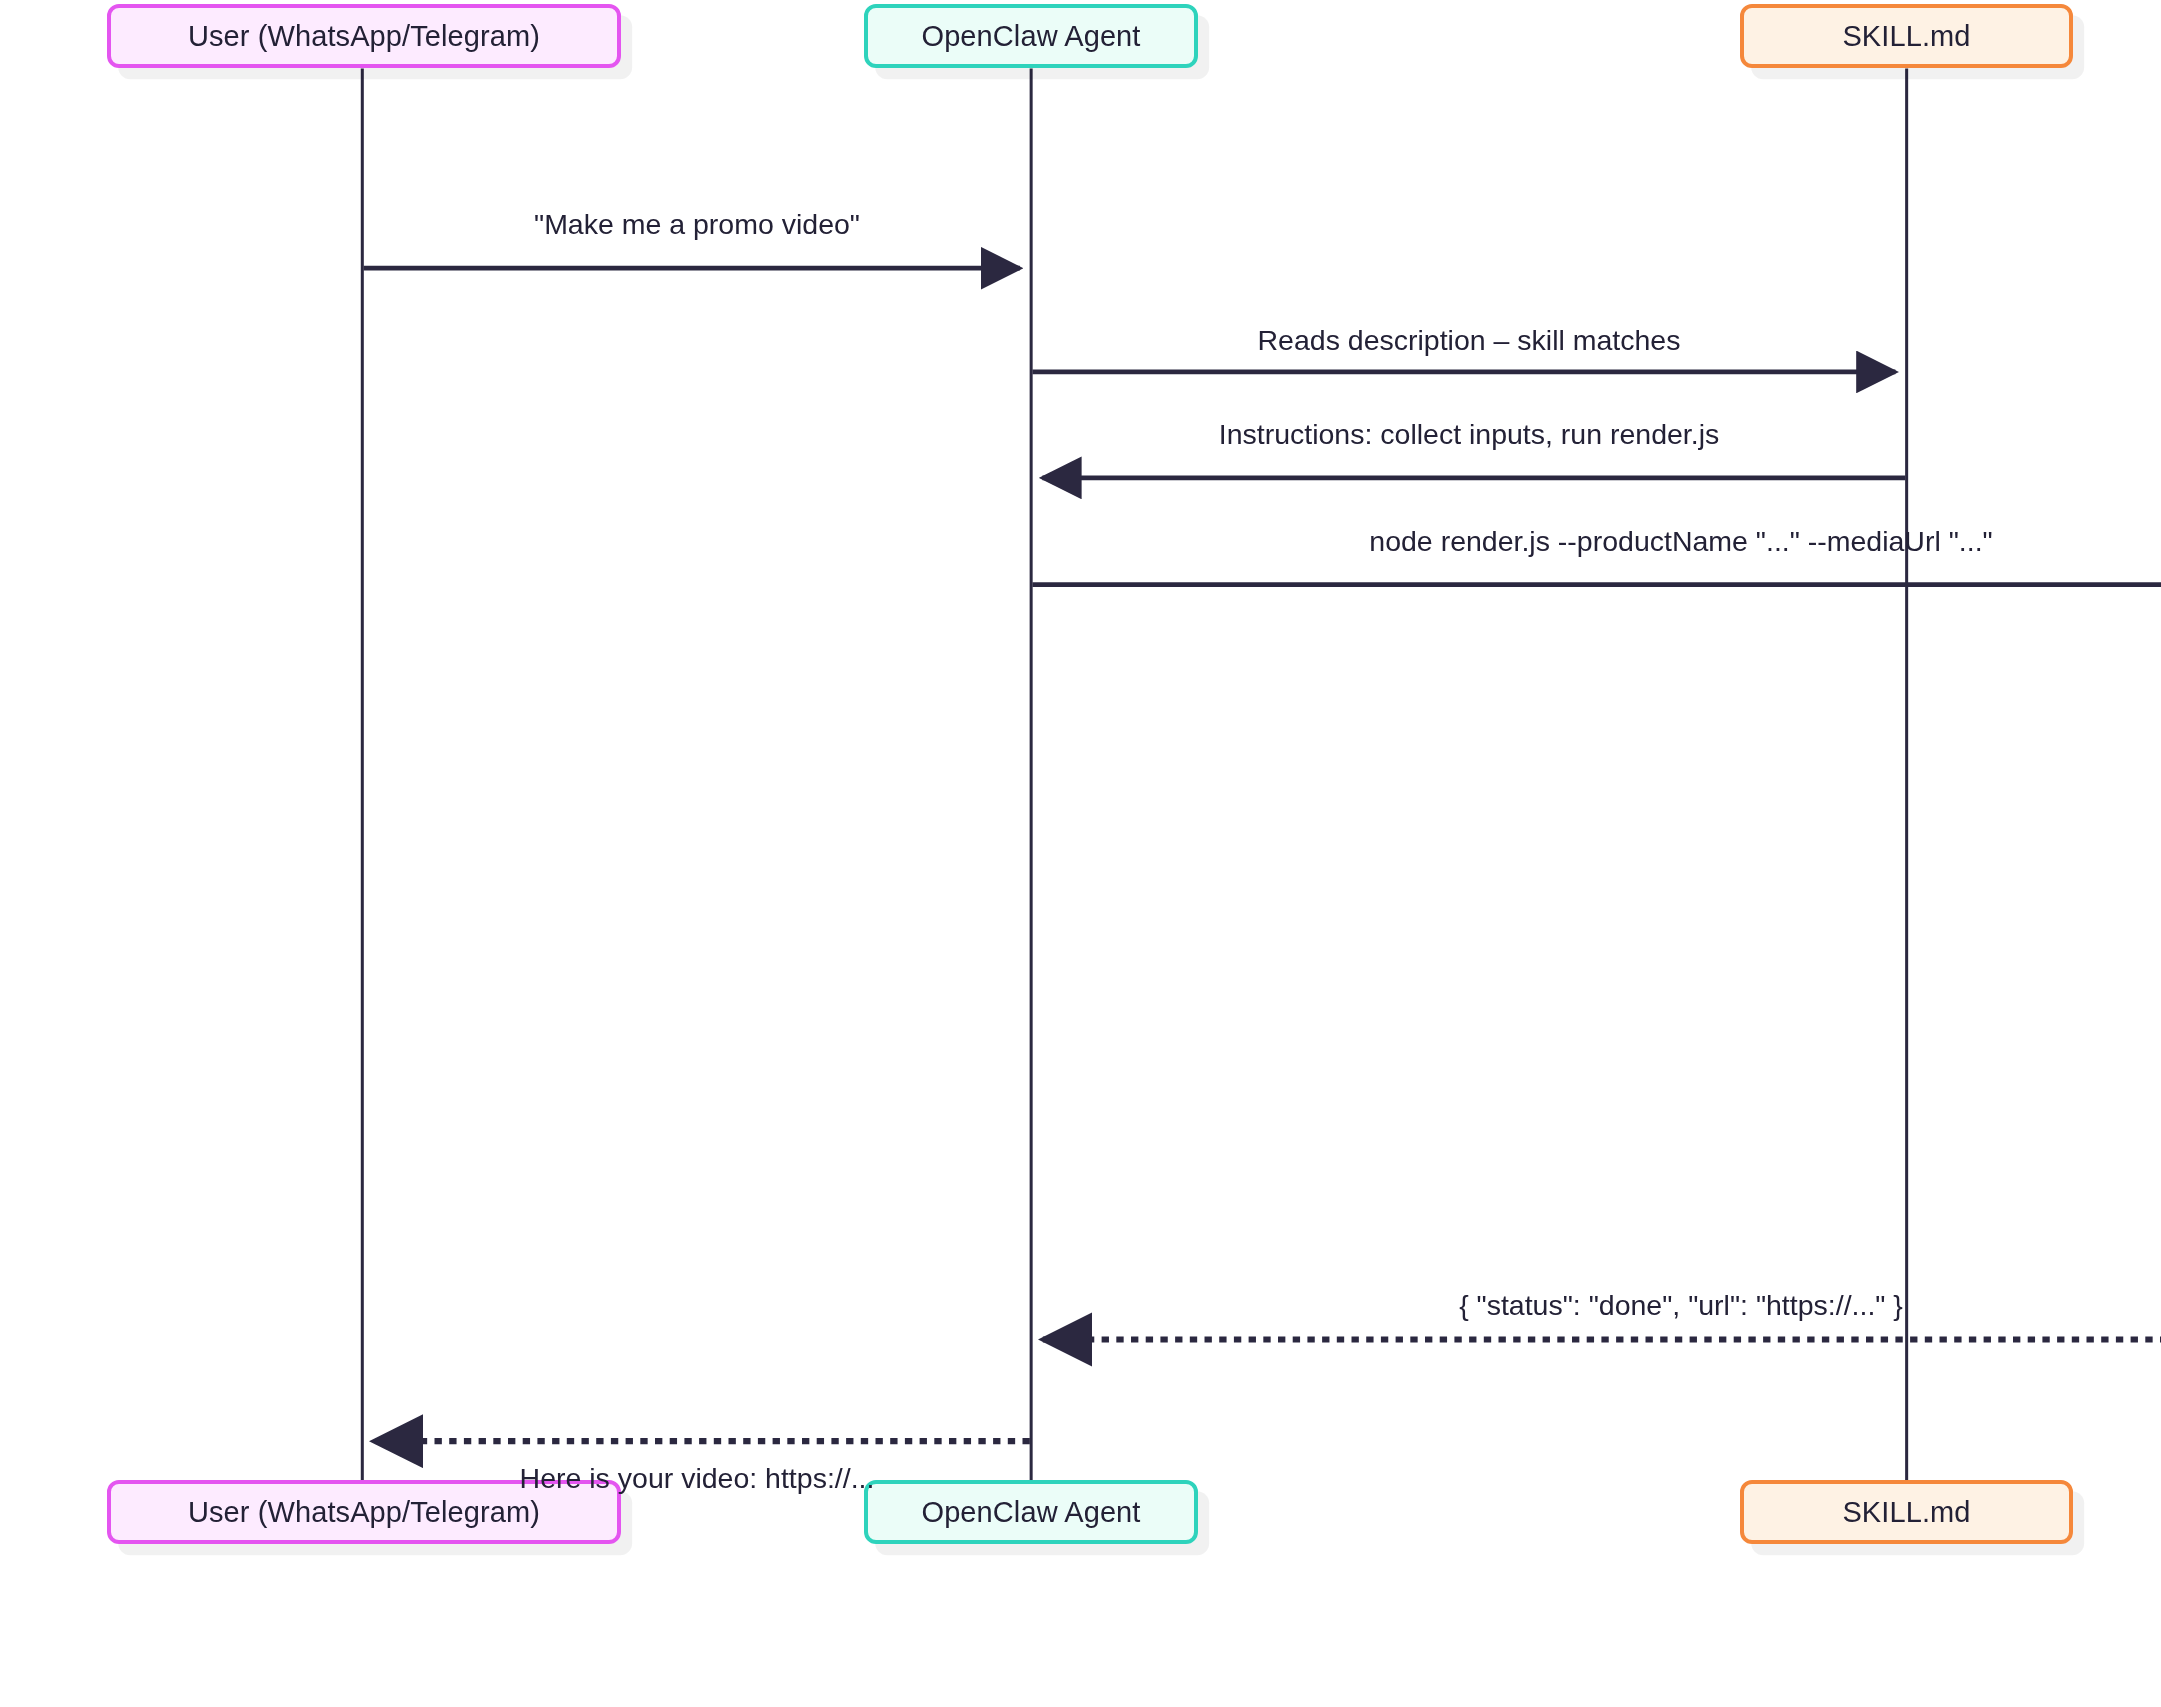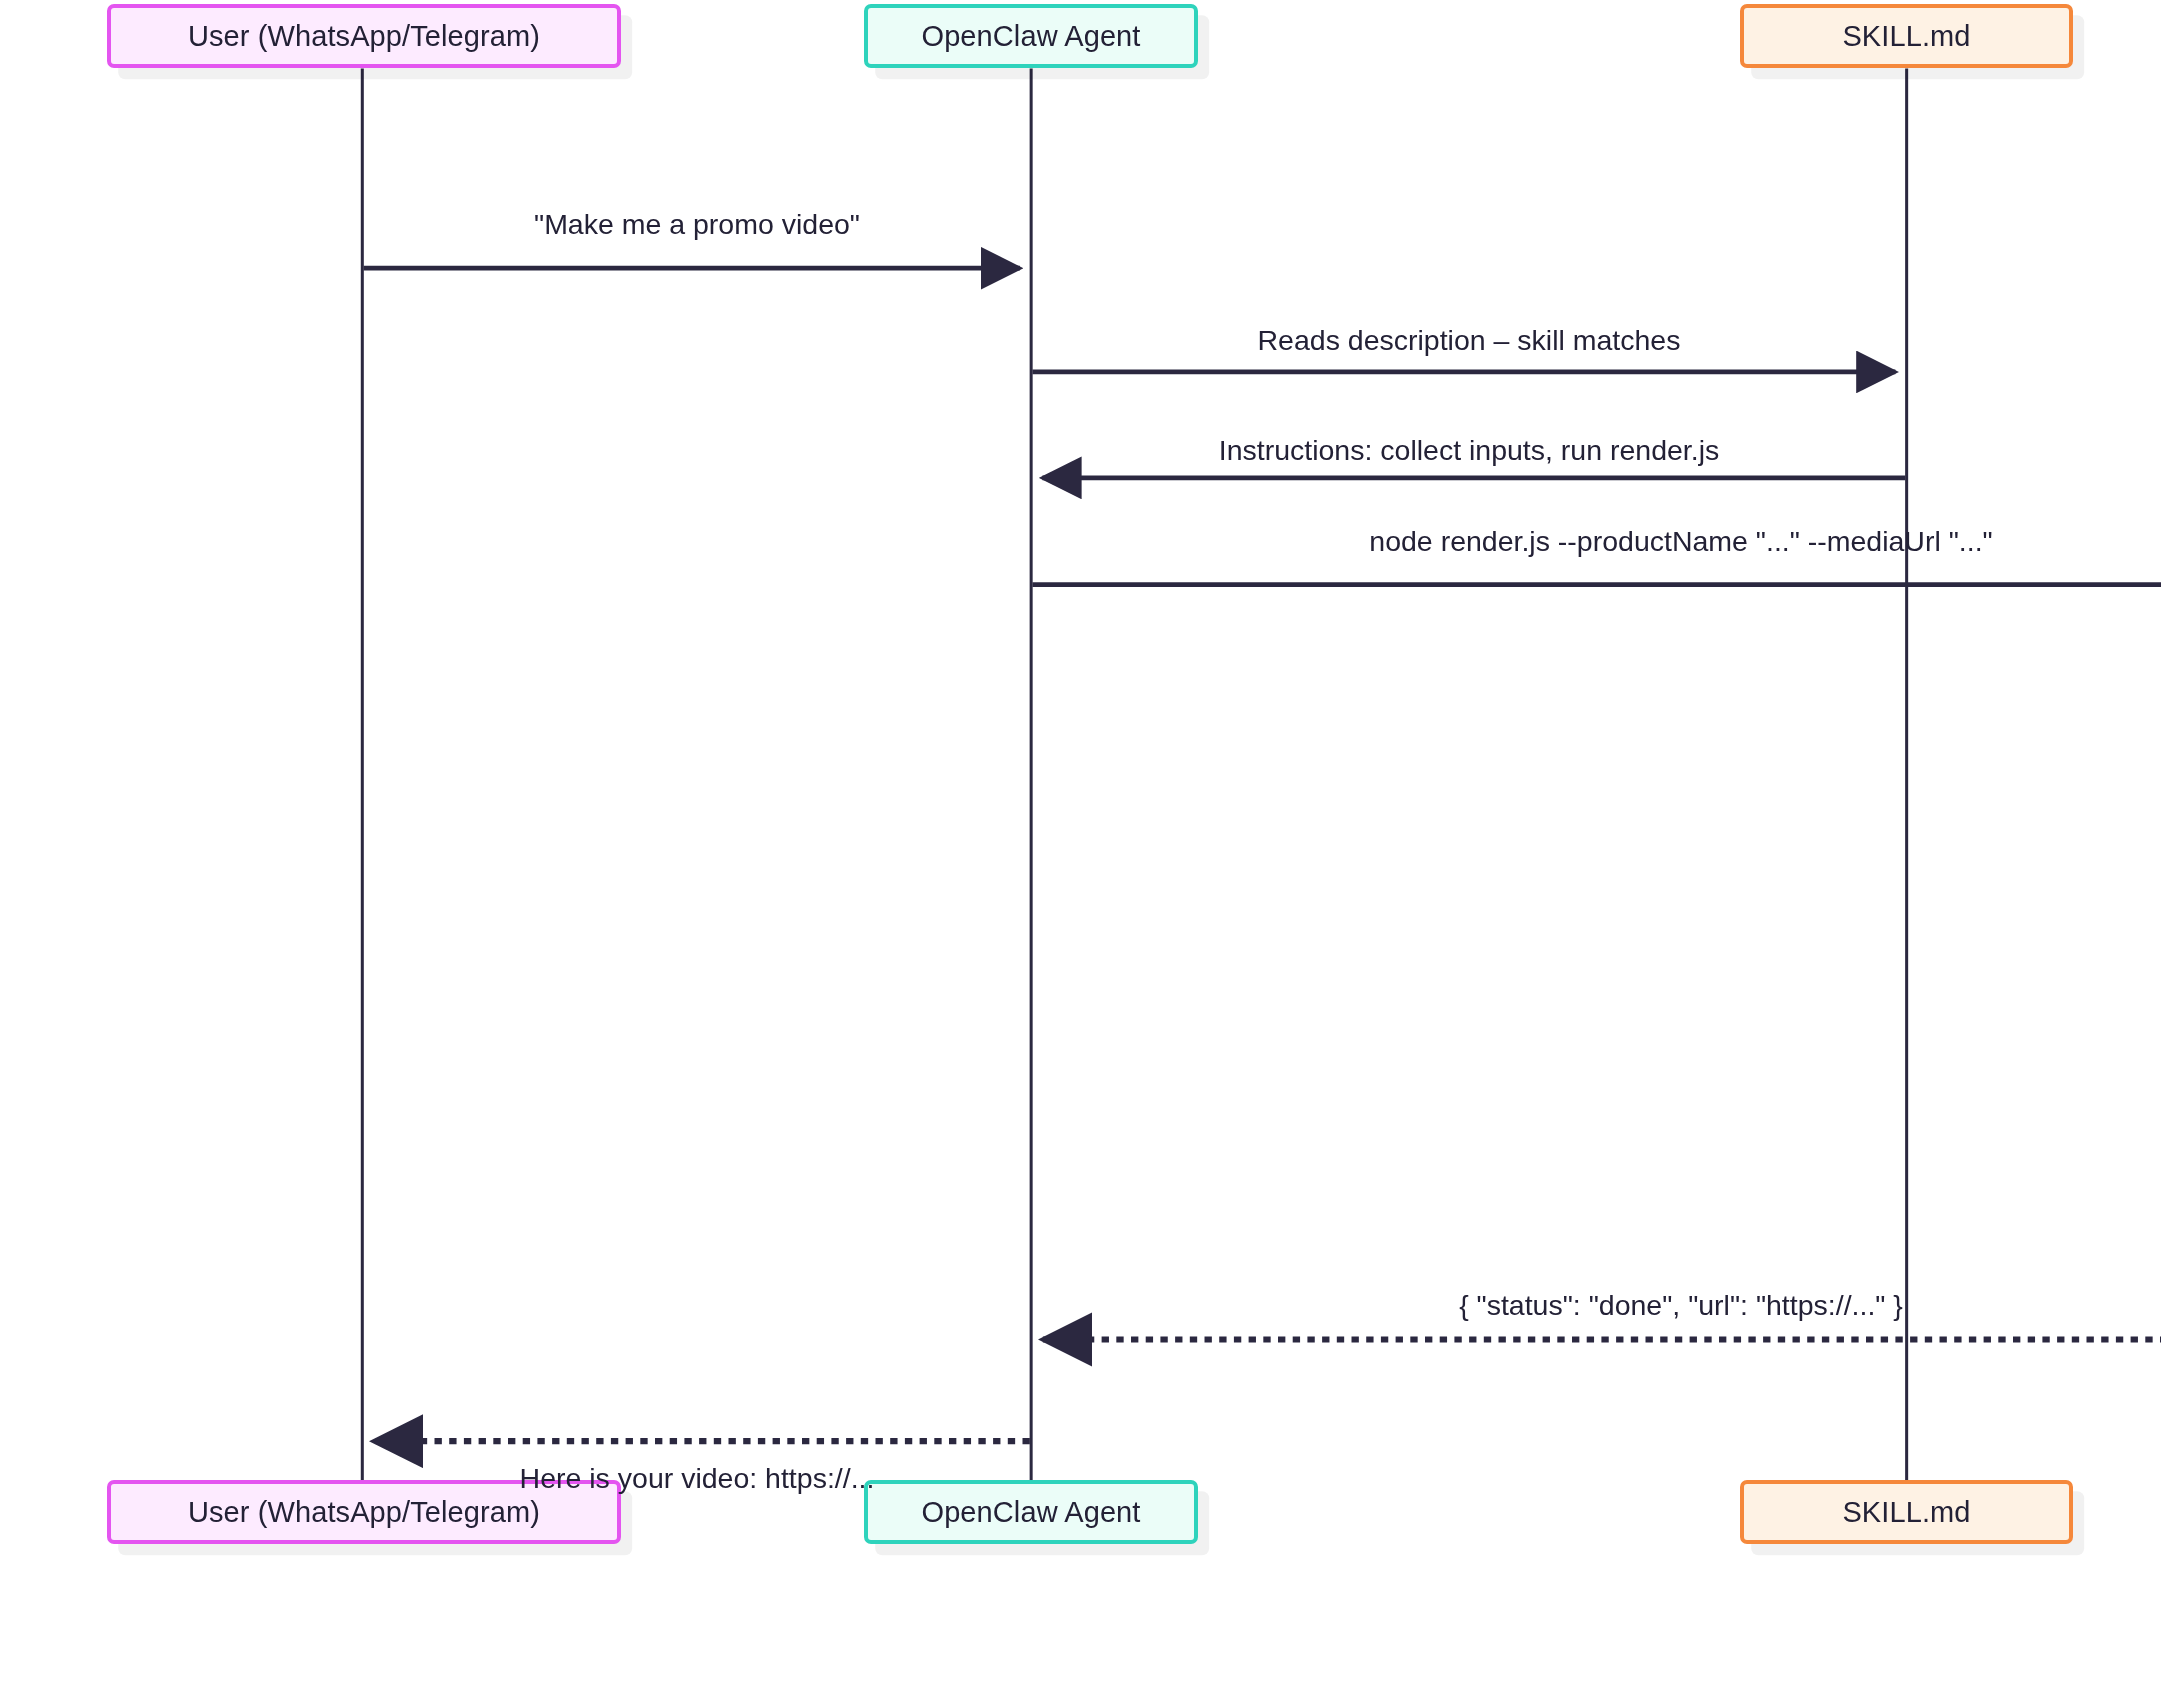--- a/index.html
+++ b/index.html
@@ -25,21 +25,21 @@
     width: 3355px;
     height: 1708px;
     display: block;
   }
   
   .participant {
     position: absolute;
     box-sizing: border-box;
     border-style: solid;
     border-width: 4.8px;
-    border-radius: 7px;
+    border-radius: 12px;
     display: flex;
     align-items: center;
     justify-content: center;
     box-shadow: 11.2px 11.2px 0 0 rgba(0,0,0,0.055);
     z-index: 5;
   }
   .participant .pname {
     font-size: 29px;
     color: #232136;
     letter-spacing: 0.1px;
@@ -118,20 +118,20 @@
         <span class="pname">OpenClaw Agent</span>
       </div>
       <div class="participant" style="left: 1740px; top: 1480px; width: 333px; height: 64px; border-color: rgb(245, 136, 59); background: rgb(254, 242, 228);">
         <span class="pname">SKILL.md</span>
       </div>
     </div>
 
   <div id="labels">
       <div class="msg-label" style="left: 697px; top: 208px;">"Make me a promo video"</div>
       <div class="msg-label" style="left: 1469px; top: 324px;">Reads description – skill matches</div>
-      <div class="msg-label" style="left: 1469px; top: 434px; text-align: center;">Instructions: collect inputs, run render.js</div>
+      <div class="msg-label" style="left: 1469px; top: 418px; text-align: center;">Instructions: collect inputs, run render.js</div>
       <div class="msg-label" style="left: 1681px; top: 525px;">node render.js --productName "..." --mediaUrl "..."</div>
       <div class="msg-label" style="left: 1681px; top: 1289px;">{ "status": "done", "url": "https://..." }</div>
       <div class="msg-label" style="left: 697px; top: 1462px;">Here is your video: https://...</div>
     </div>
 
 </div>
 
 
 </body></html>

